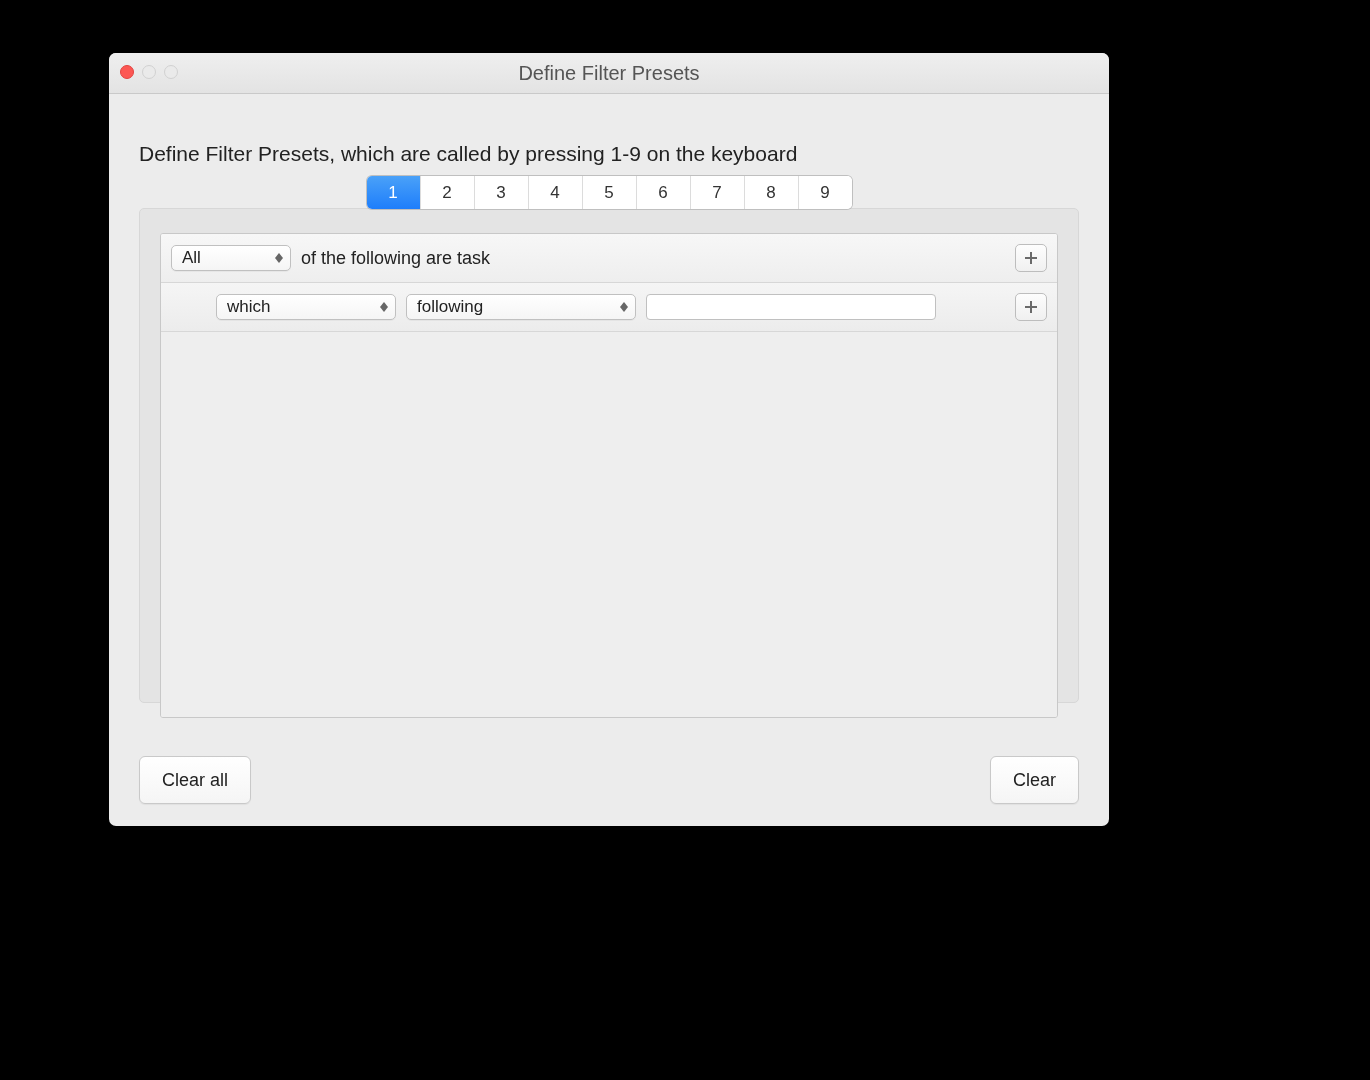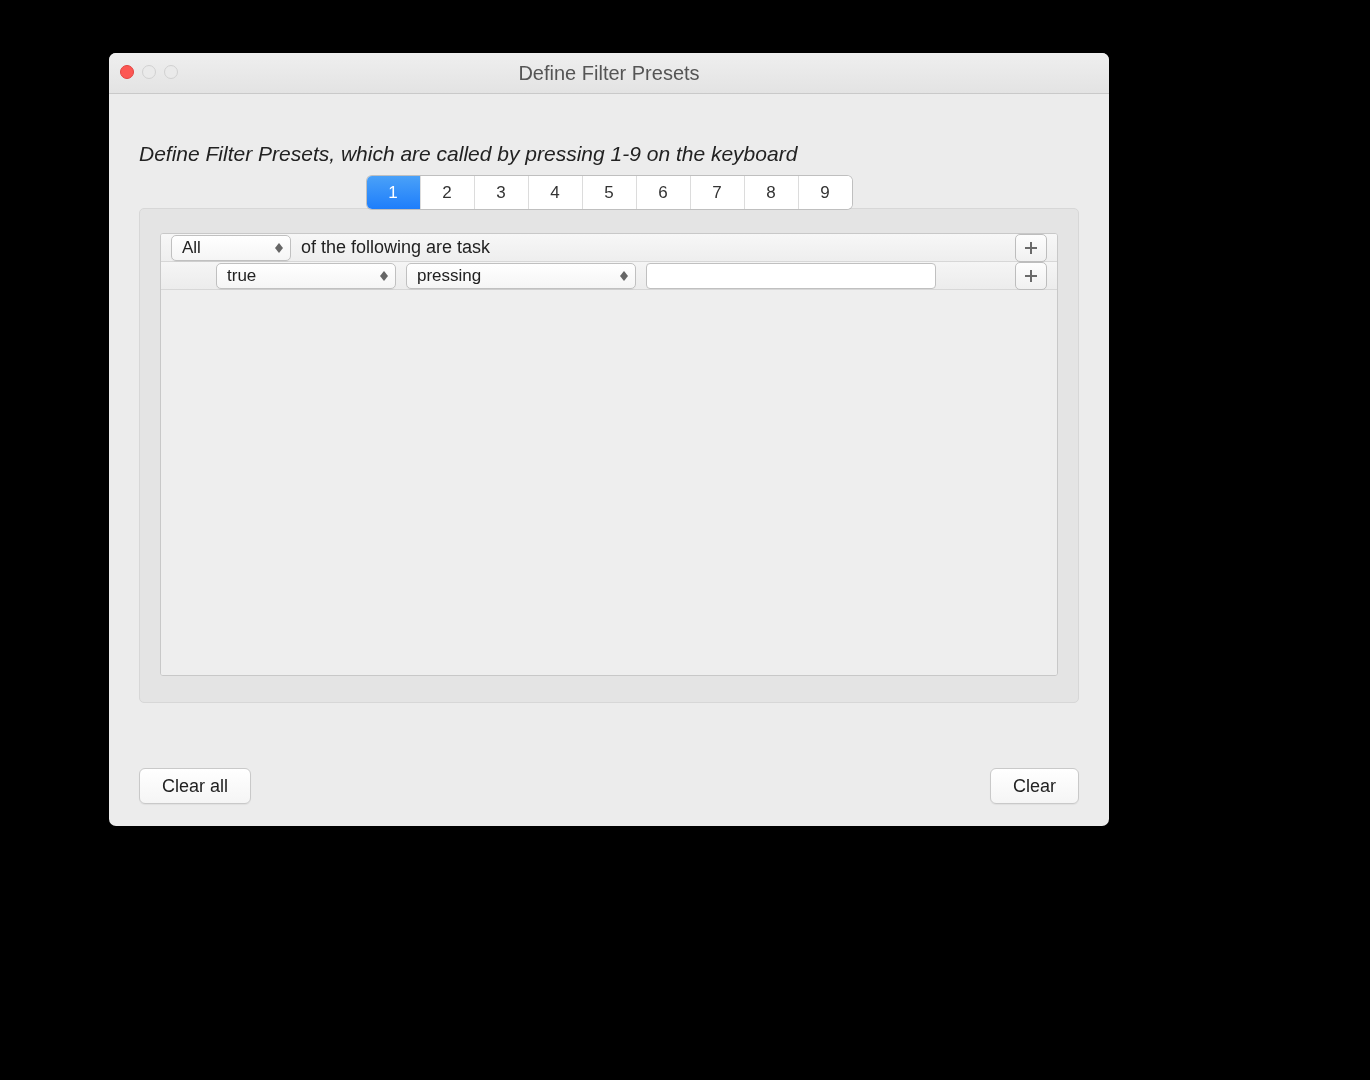--- a/index.html
+++ b/index.html
@@ -55,21 +55,20 @@
   }
 
   .content {
     padding: 20px 30px 0 30px;
   }
   .instr {
     font-size: 21px;
     font-weight: 400;
     color: #222;
     margin: 28px 0 10px 0;
-    font-style: italic;
   }
 
   .tab-strip {
     display: flex;
     justify-content: center;
     margin-bottom: -1px;
     position: relative;
     z-index: 2;
   }
   .tabWrap {
@@ -113,21 +112,21 @@
     border-radius: 3px;
     overflow: hidden;
   }
   .rule-row {
     display: flex;
     align-items: center;
     gap: 10px;
     padding: 6px 10px;
     border-bottom: 1px solid #d7d7d7;
     background: linear-gradient(#f7f7f7,#eeeeee);
-    height: 28px;
+    height: 49px;
     box-sizing: border-box;
   }
   .rule-row.sub {
     padding-left: 55px;
     background: linear-gradient(#f5f5f5,#ececec);
   }
   .rule-body {
     height: 385px;
     background: #eeeeee;
   }
@@ -193,21 +192,21 @@
   .footer {
     position: absolute;
     left: 30px;
     right: 30px;
     bottom: 22px;
     display: flex;
     justify-content: space-between;
   }
   .push-btn {
     height: 34px;
-    padding: 0 22px;
+    padding: 6px 22px;
     border: 1px solid #c9c9c9;
     border-radius: 6px;
     background: linear-gradient(#ffffff,#f5f5f5);
     font-size: 18px;
     color: #222;
     display: inline-flex;
     align-items: center;
     cursor: default;
     box-shadow: 0 1px 1px rgba(0,0,0,0.05);
   }
@@ -265,32 +264,32 @@
             <span>
               <svg width="12" height="12" viewBox="0 0 12 12">
                   <path d="M5 0h2v5h5v2H7v5H5V7H0V5h5z" fill="#6a6a6a"></path>
                 </svg>
             </span>
           </div>
         </div>
 
         <div class="rule-row sub">
           <div class="popup" style="width:180px;">
-            <span>true</span>
+            <span>which</span>
             <span class="caret">
               <svg width="8" height="5" viewBox="0 0 8 5">
                   <path d="M0 5 L4 0 L8 5 Z" fill="#666"></path>
                 </svg>
               <svg width="8" height="5" viewBox="0 0 8 5">
                   <path d="M0 0 L4 5 L8 0 Z" fill="#666"></path>
                 </svg>
             </span>
           </div>
           <div class="popup" style="width:230px;">
-            <span>pressing</span>
+            <span>following</span>
             <span class="caret">
               <svg width="8" height="5" viewBox="0 0 8 5">
                   <path d="M0 5 L4 0 L8 5 Z" fill="#666"></path>
                 </svg>
               <svg width="8" height="5" viewBox="0 0 8 5">
                   <path d="M0 0 L4 5 L8 0 Z" fill="#666"></path>
                 </svg>
             </span>
           </div>
           <input class="textfield" value="" style="">

